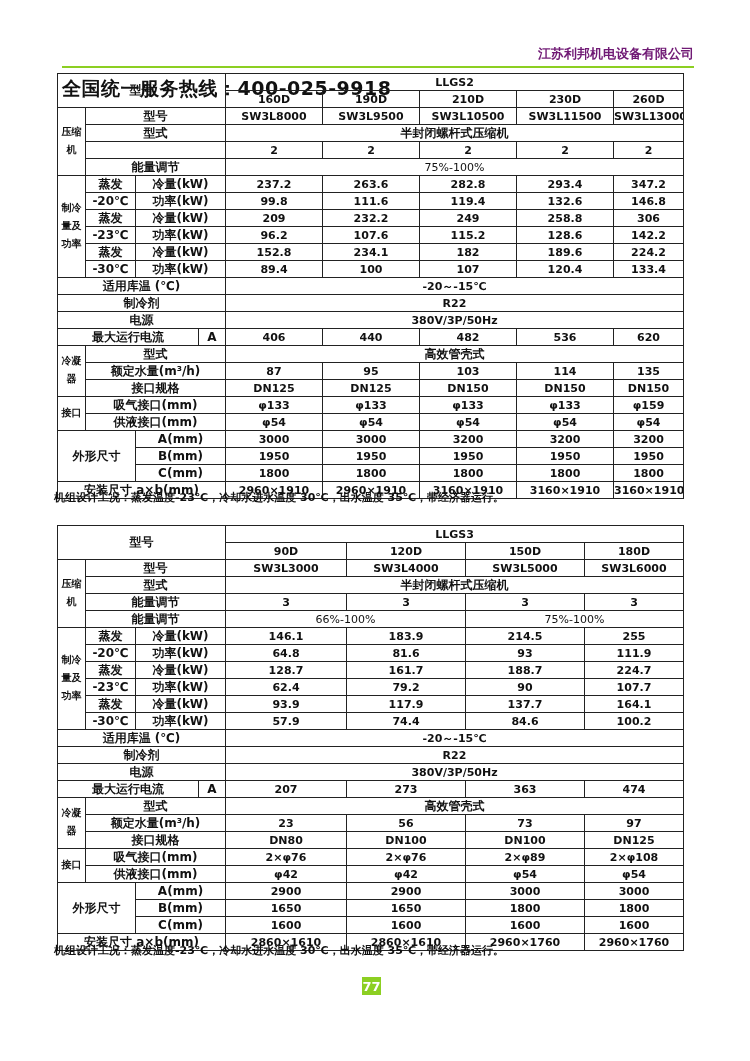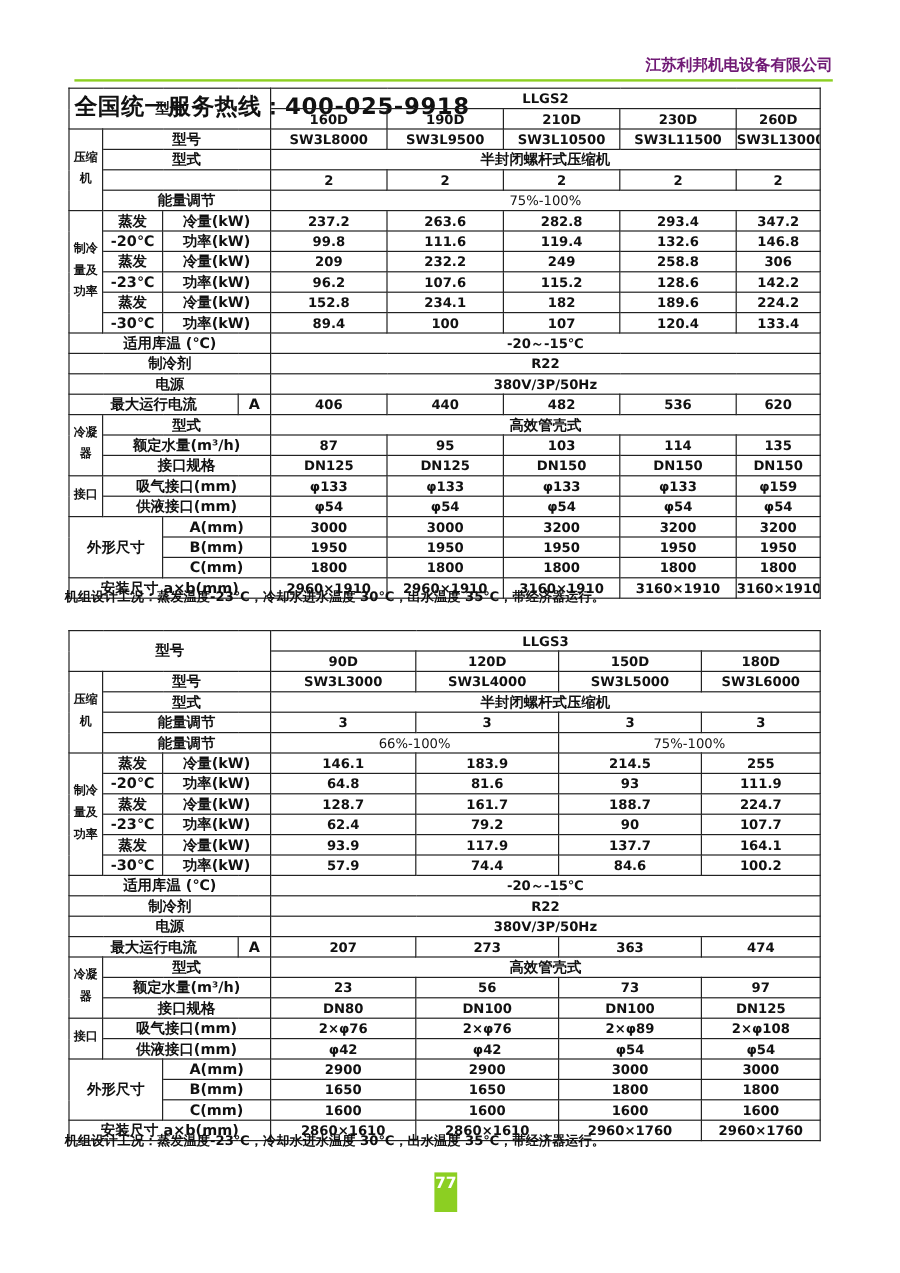--- a/index.html
+++ b/index.html
@@ -11,21 +11,21 @@
                color:#701a75; }
   .green-line { position:absolute; left:62px; top:66px; width:632px; height:2px; background:#8ccf22; }
   table.spec { position:absolute; left:57px; width:626px; border-collapse:collapse;
                table-layout:fixed; font-size:11px; }
   table.spec td { border:1.3px solid #222; text-align:center; vertical-align:middle;
                   height:16px; padding:0; line-height:15px; white-space:nowrap; overflow:hidden; }
   table.spec td.lbl { font-weight:bold; font-size:12px; }
   table.spec td.vlbl { font-weight:bold; font-size:10px; line-height:18px; white-space:normal;font-family:Liberation Mono, monospace; }
   table.spec td.num { font-weight:bold; font-family:"DejaVu Sans","Liberation Sans",sans-serif; }
   .note { position:absolute; left:54px; font-size:11px; font-weight:bold; }
-  .page-num { position:absolute; left:362px; top:977px; width:19px; height:33px; background:#8ccf22;
+  .page-num { position:absolute; left:362px; top:977px; width:19px; height:18px; background:#8ccf22;
               color:#fff; font-weight:bold; font-size:13px; text-align:center; line-height:19px; }
 </style>
 </head>
 <body>
 
 <div class="hdr-left">全国统一服务热线：400-025-9918</div>
 <div class="hdr-right">江苏利邦机电设备有限公司</div>
 <div class="green-line"></div>
 
 <table class="spec" id="t1" style="top:73px;">

